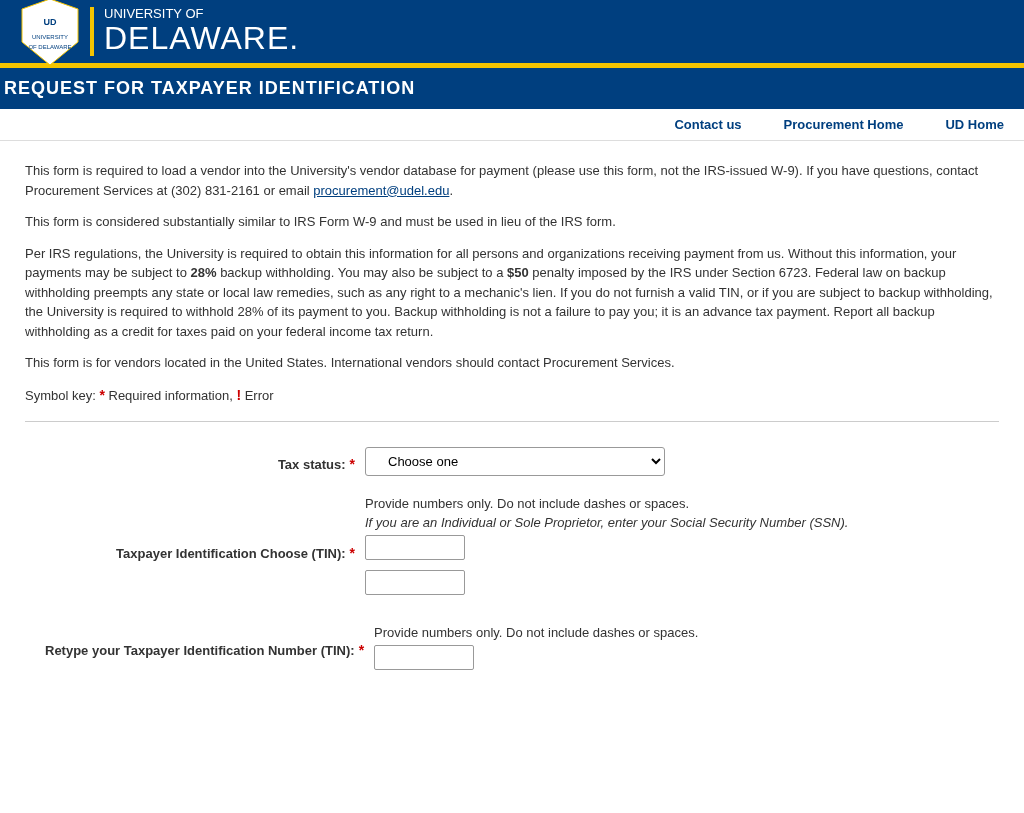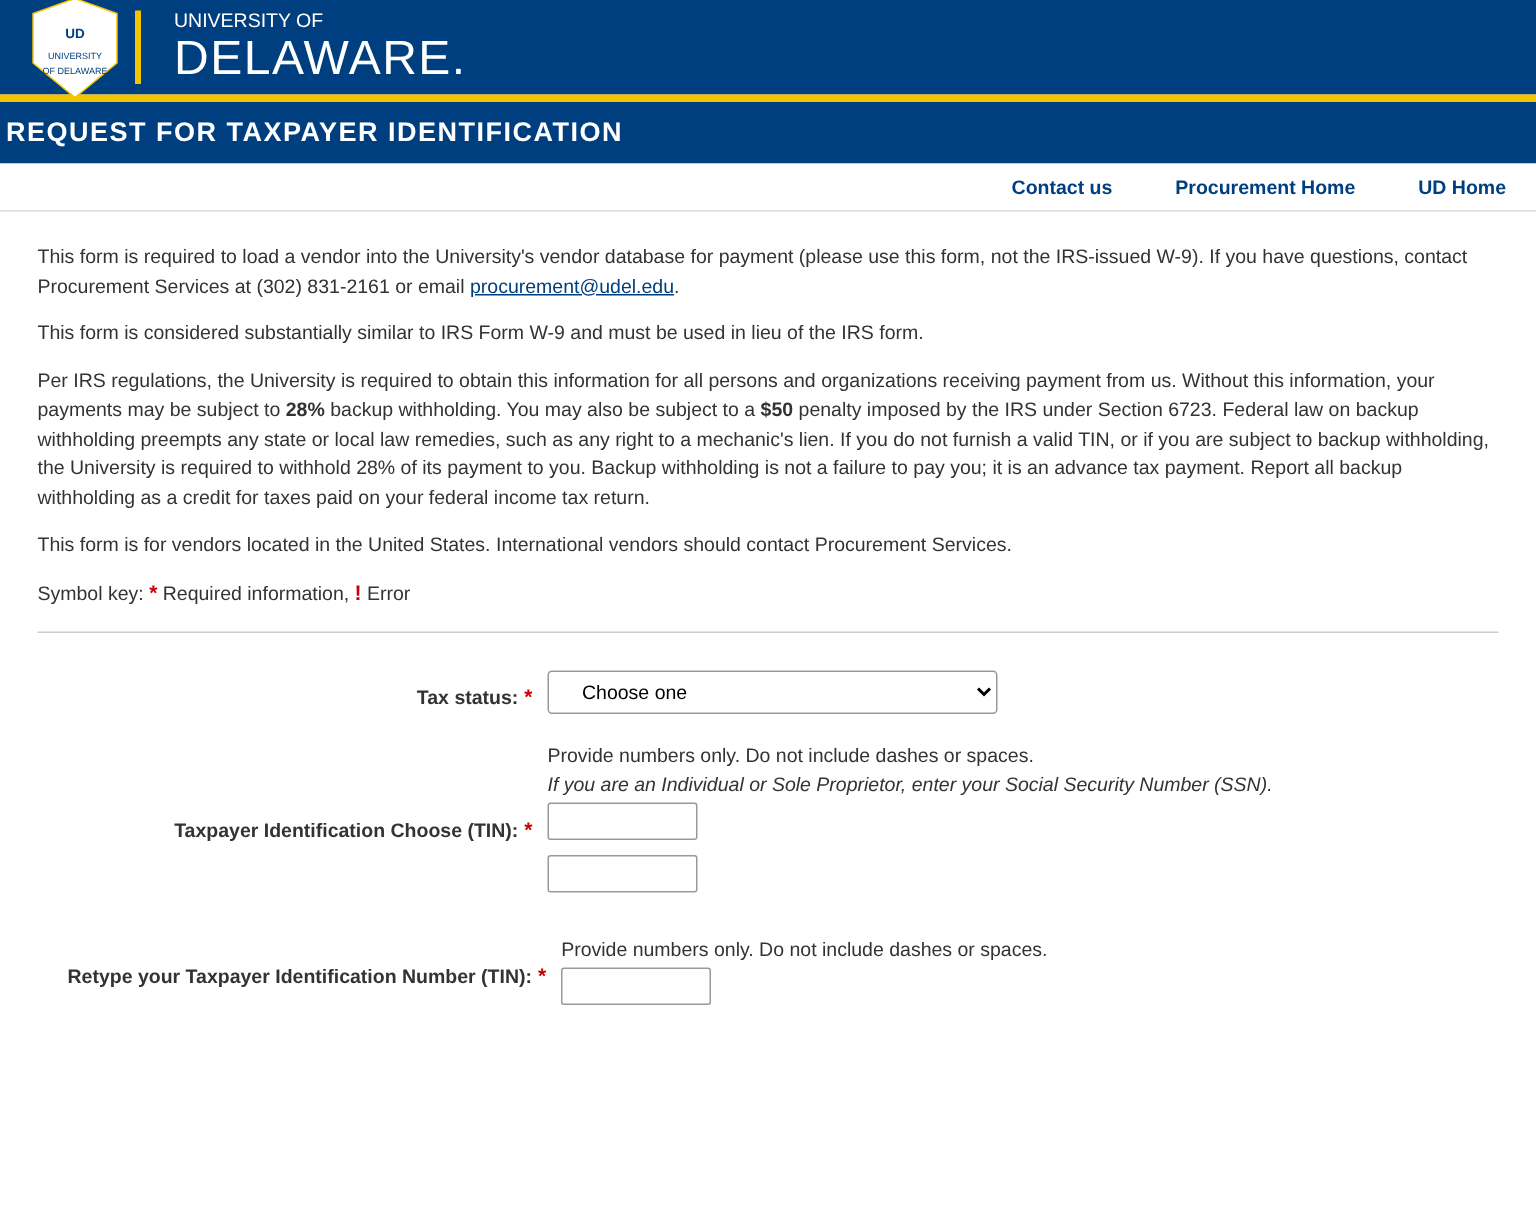--- a/index.html
+++ b/index.html
@@ -16,21 +16,21 @@
     .logo-container {
       display: flex;
       align-items: center;
     }
     .logo-text {
       color: #fff;
       font-size: 22px;
       font-weight: bold;
       line-height: 1.1;
       border-left: 4px solid #f5c400;
-      padding-left: 22px;
+      padding-left: 10px;
     }
     .logo-text .university-of {
       font-size: 13px;
       font-weight: normal;
       display: block;
     }
     .logo-text .delaware {
       font-size: 32px;
       font-weight: normal;
       display: block;

